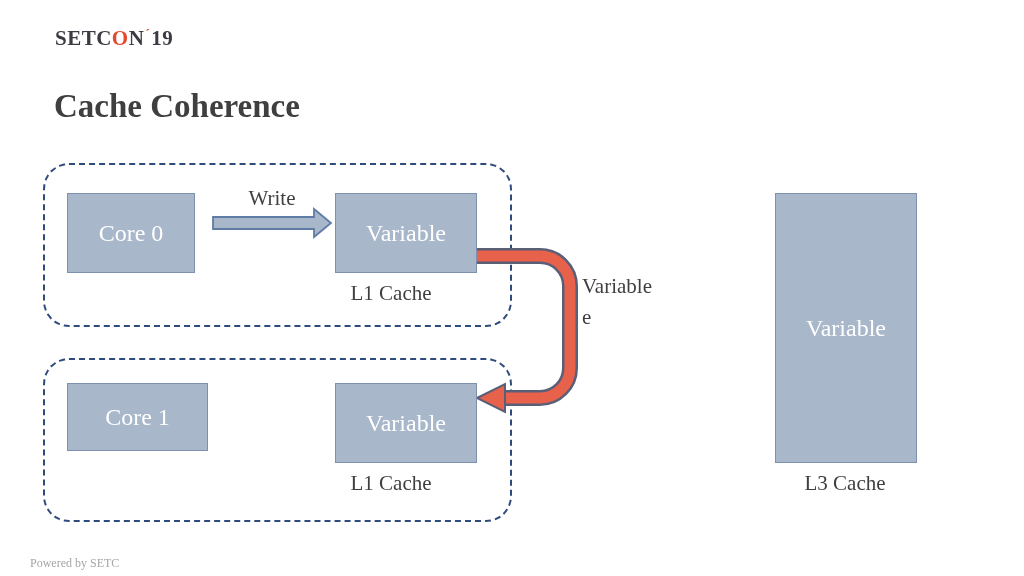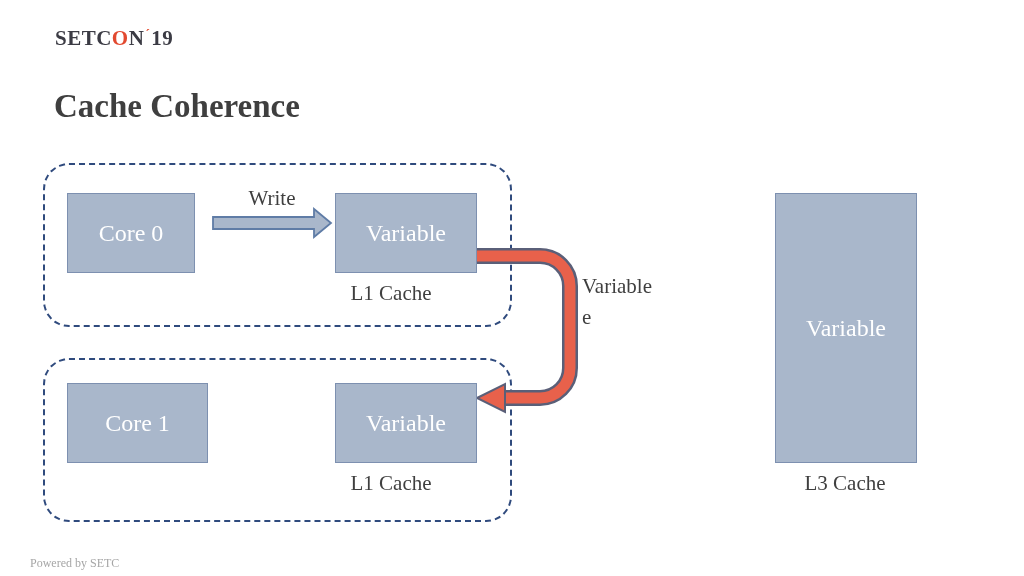--- a/index.html
+++ b/index.html
@@ -39,21 +39,21 @@
     background:#a9b7cb;
     border:1.5px solid #7d90b0;
     color:#ffffff;
     display:flex;align-items:center;justify-content:center;
     font-size:24px;
     z-index:2;
     box-sizing:border-box;
   }
   .node.core0{left:67px;top:193px;width:128px;height:80px;}
   .node.var1 {left:335px;top:193px;width:142px;height:80px;}
-  .node.core1{left:67px;top:383px;width:141px;height:80px;}
+  .node.core1{left:67px;top:383px;width:141px;height:68px;}
   .node.var2 {left:335px;top:383px;width:142px;height:80px;}
   .node.l3   {left:775px;top:193px;width:142px;height:270px;}
   
   .lbl{
     position:absolute;color:#3f3f3f;font-size:21px;z-index:3;white-space:nowrap;
   }
   .lbl.write   {left:272px;top:180px;transform:translateX(-50%);margin-top:6px;}
   .lbl.l1a     {left:391px;top:281px;transform:translateX(-50%);}
   .lbl.l1b     {left:391px;top:471px;transform:translateX(-50%);}
   .lbl.l3cache {left:845px;top:471px;transform:translateX(-50%);}

